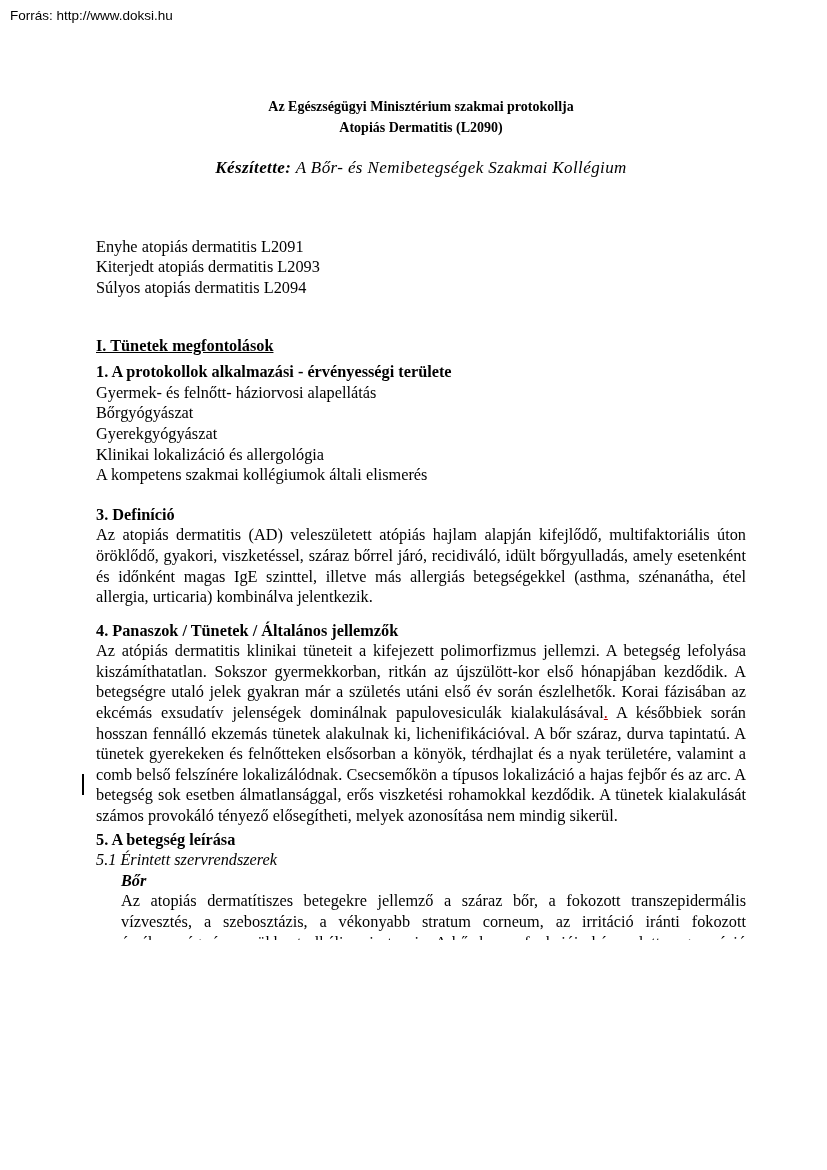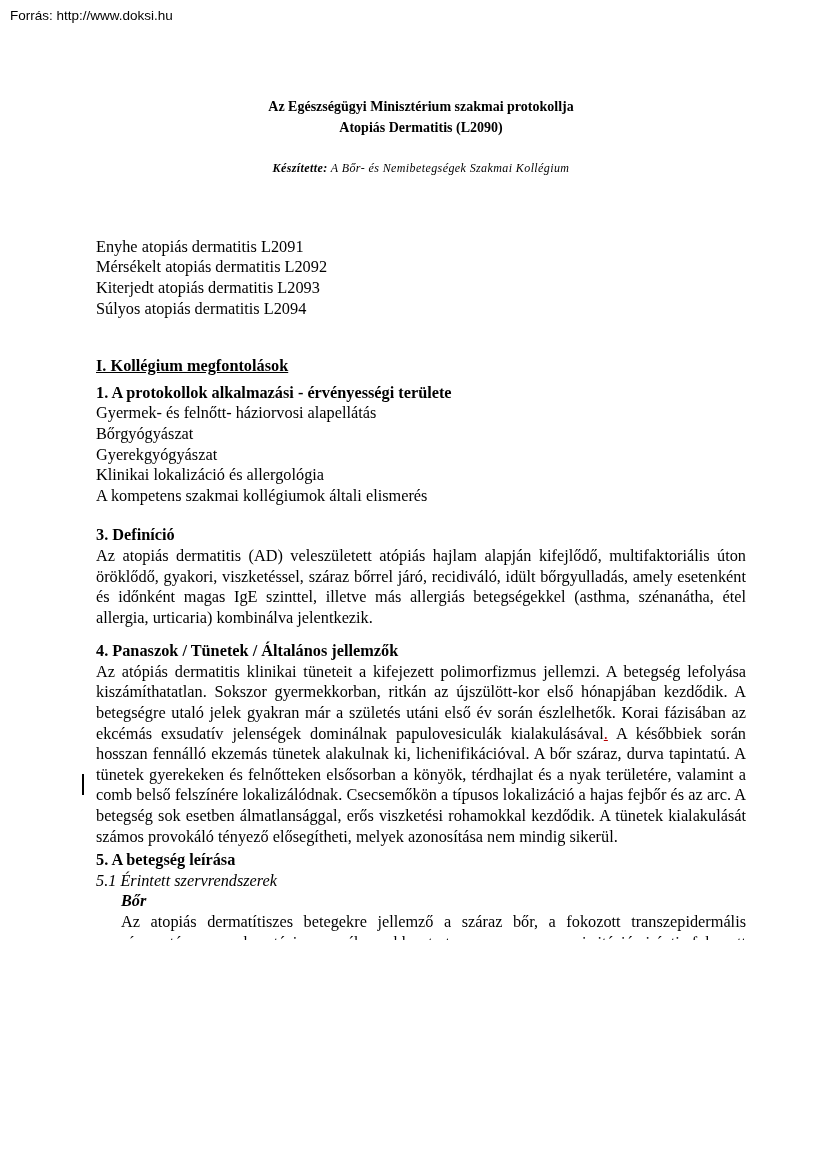--- a/index.html
+++ b/index.html
@@ -32,21 +32,21 @@
   .doc-title {
     text-align: center;
     font-weight: bold;
     font-size: 14px;
     line-height: 20.6px;
   }
   .prepared-by {
     margin-top: 20px;
     text-align: center;
     font-style: italic;
-    font-size: 12px;
+    font-size: 17px;
     letter-spacing: 0.4px;
   }
   .prepared-by .label { font-weight: bold; }
   .code-list { margin-top: 58px; }
   .heading-main {
     margin-top: 37px;
     font-weight: bold;
     text-decoration: underline;
   }
   .sub-heading { font-weight: bold; }
@@ -92,26 +92,25 @@
 
     <div class="doc-title">
       <div>Az Egészségügyi Minisztérium szakmai protokollja</div>
       <div>Atopiás Dermatitis (L2090)</div>
     </div>
 
     <div class="prepared-by"><span class="label">Készítette:</span><span> A Bőr- és Nemibetegségek Szakmai Kollégium</span></div>
 
     <div class="code-list">
       <div>Enyhe atopiás dermatitis L2091</div>
-      <div>Mérsékelt atopiás dermatitis L2092</div>
       <div>Kiterjedt atopiás dermatitis L2093</div>
       <div>Súlyos atopiás dermatitis L2094</div>
     </div>
 
-    <div class="heading-main">I. Kollégium megfontolások</div>
+    <div class="heading-main">I. Tünetek megfontolások</div>
 
     <div class="sub-heading mt-h1">1. A protokollok alkalmazási - érvényességi területe</div>
     <div>
       <div>Gyermek- és felnőtt- háziorvosi alapellátás</div>
       <div>Bőrgyógyászat</div>
       <div>Gyerekgyógyászat</div>
       <div>Klinikai lokalizáció és allergológia</div>
     </div>
 
     <div>A kompetens szakmai kollégiumok általi elismerés</div>

